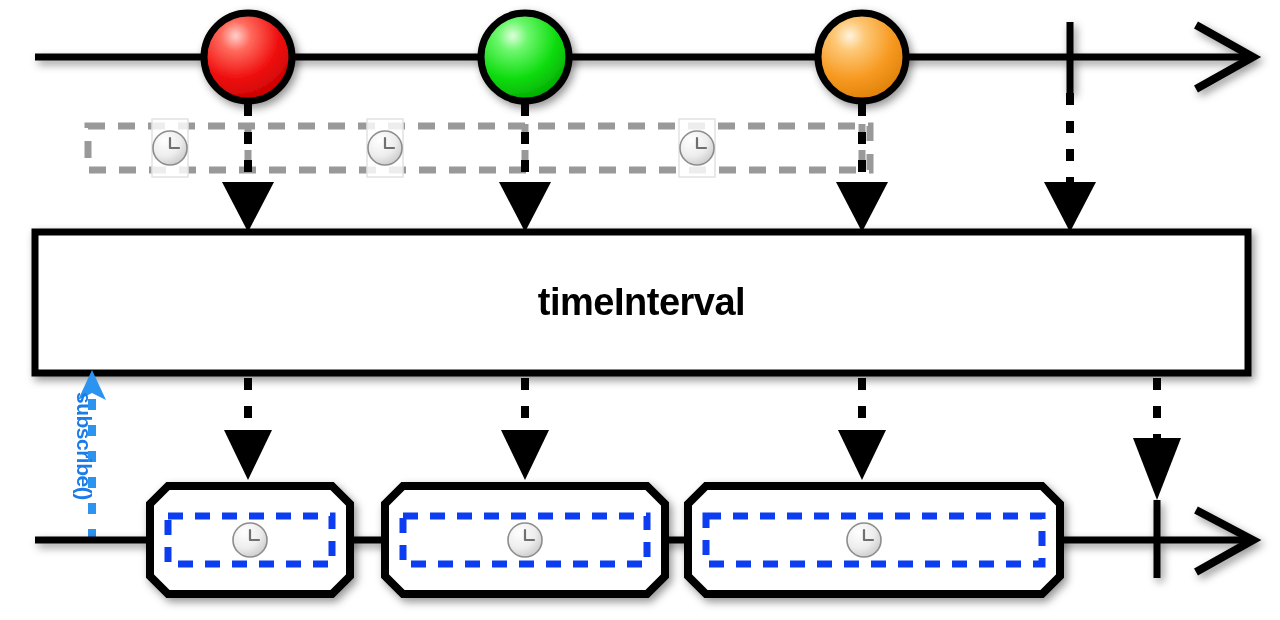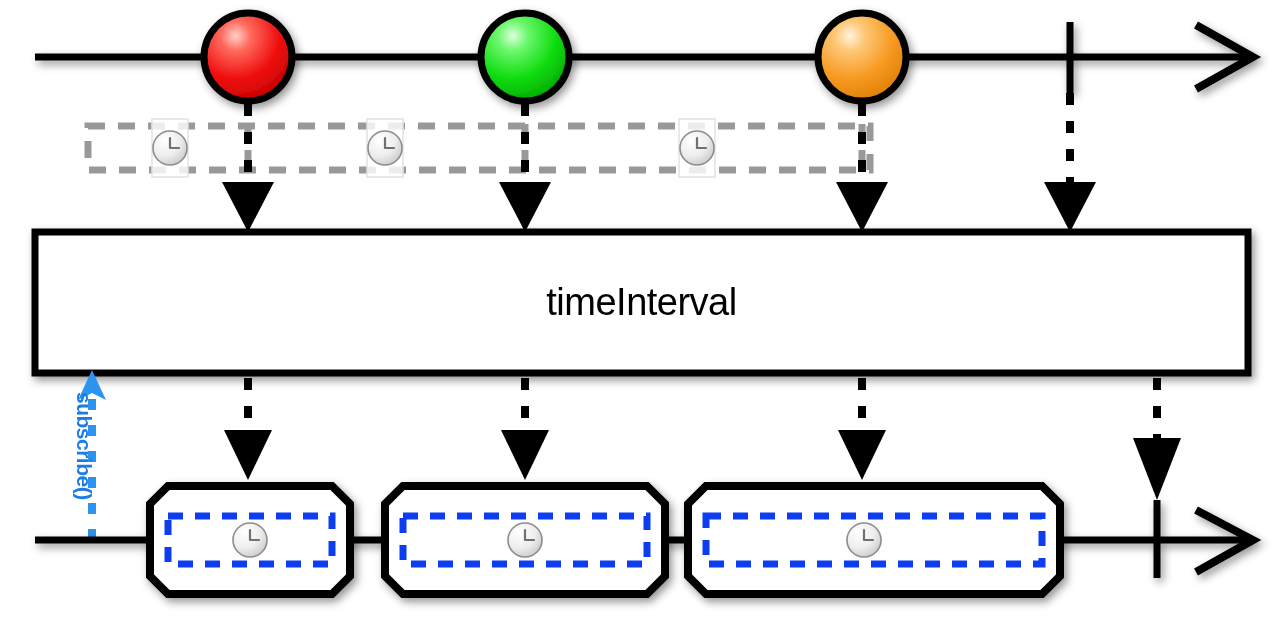--- a/index.html
+++ b/index.html
@@ -5,21 +5,21 @@
 <style>
   html,body{margin:0;padding:0;background:#ffffff;}
   body{width:1280px;height:620px;overflow:hidden;
        font-family:"Liberation Sans","DejaVu Sans",sans-serif;}
   #stage{position:relative;width:1280px;height:620px;background:#fff;}
   #stage svg{position:absolute;left:0;top:0;}
   .op-label{
     position:absolute;
     left:35px; top:232px; width:1213px; height:141px;
     display:flex; align-items:center; justify-content:center;
-    font-size:38px; font-weight:normal; color:#000;
+    font-size:38px; font-weight:bold; color:#000;
     letter-spacing:-0.5px;
     pointer-events:none;
   }
   .subscribe-label{
     position:absolute;
     left:96px; top:392px;
     font-size:21px; font-weight:bold; color:#1b7ce8;
     transform-origin:left top;
     transform:rotate(90deg);
     white-space:nowrap;

